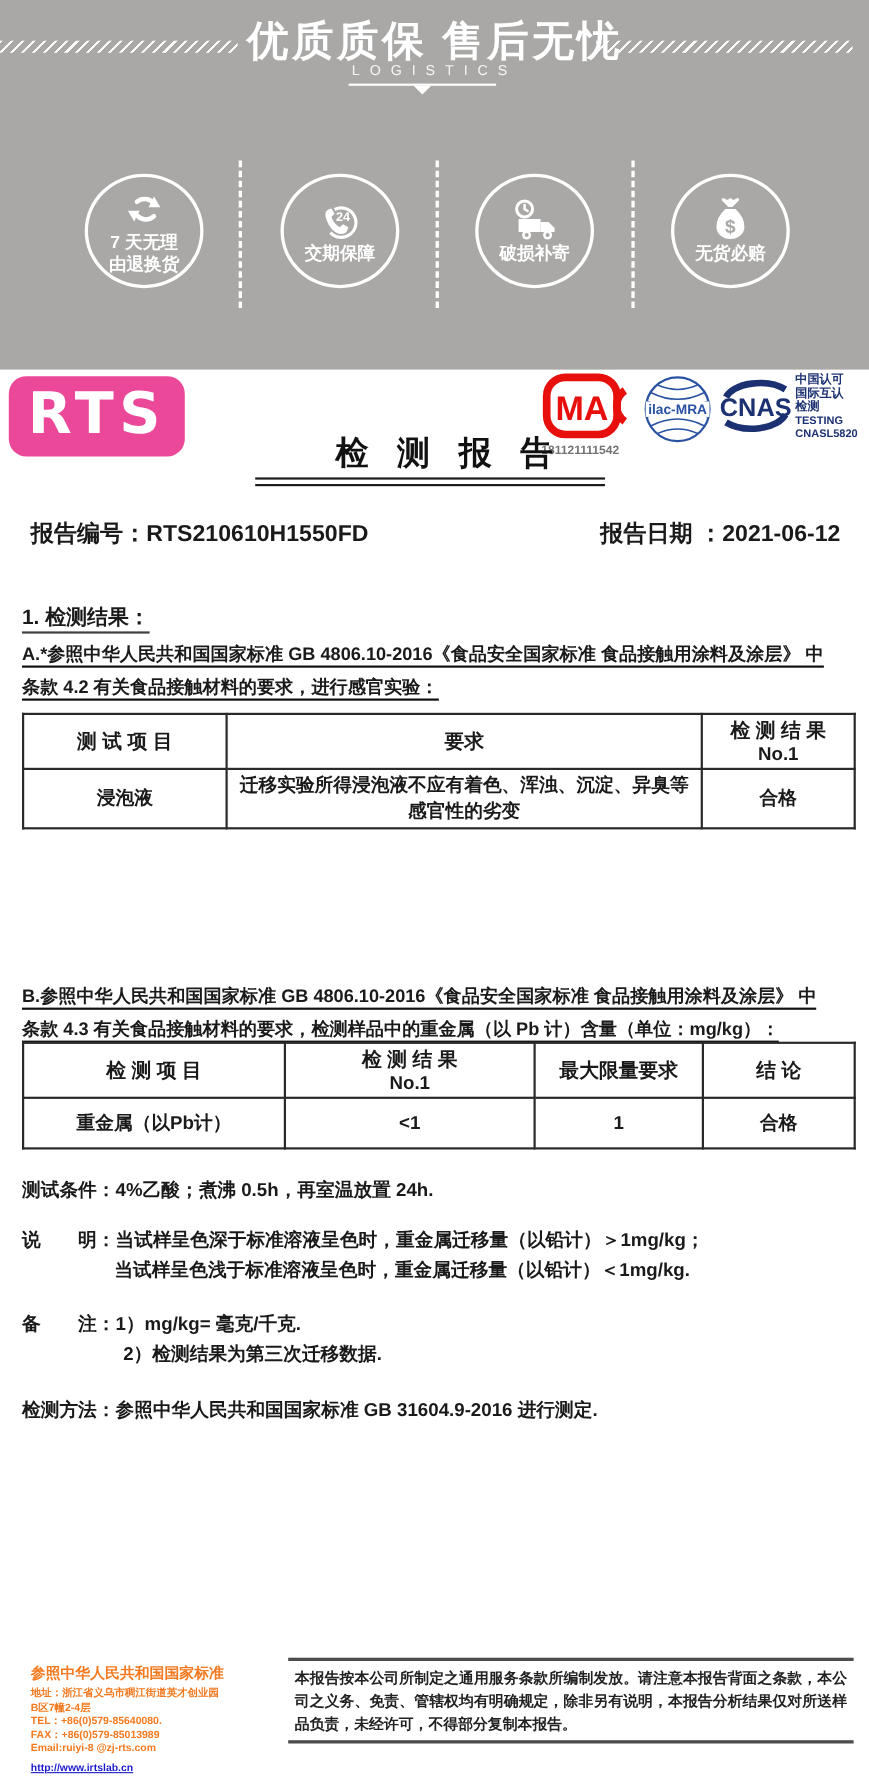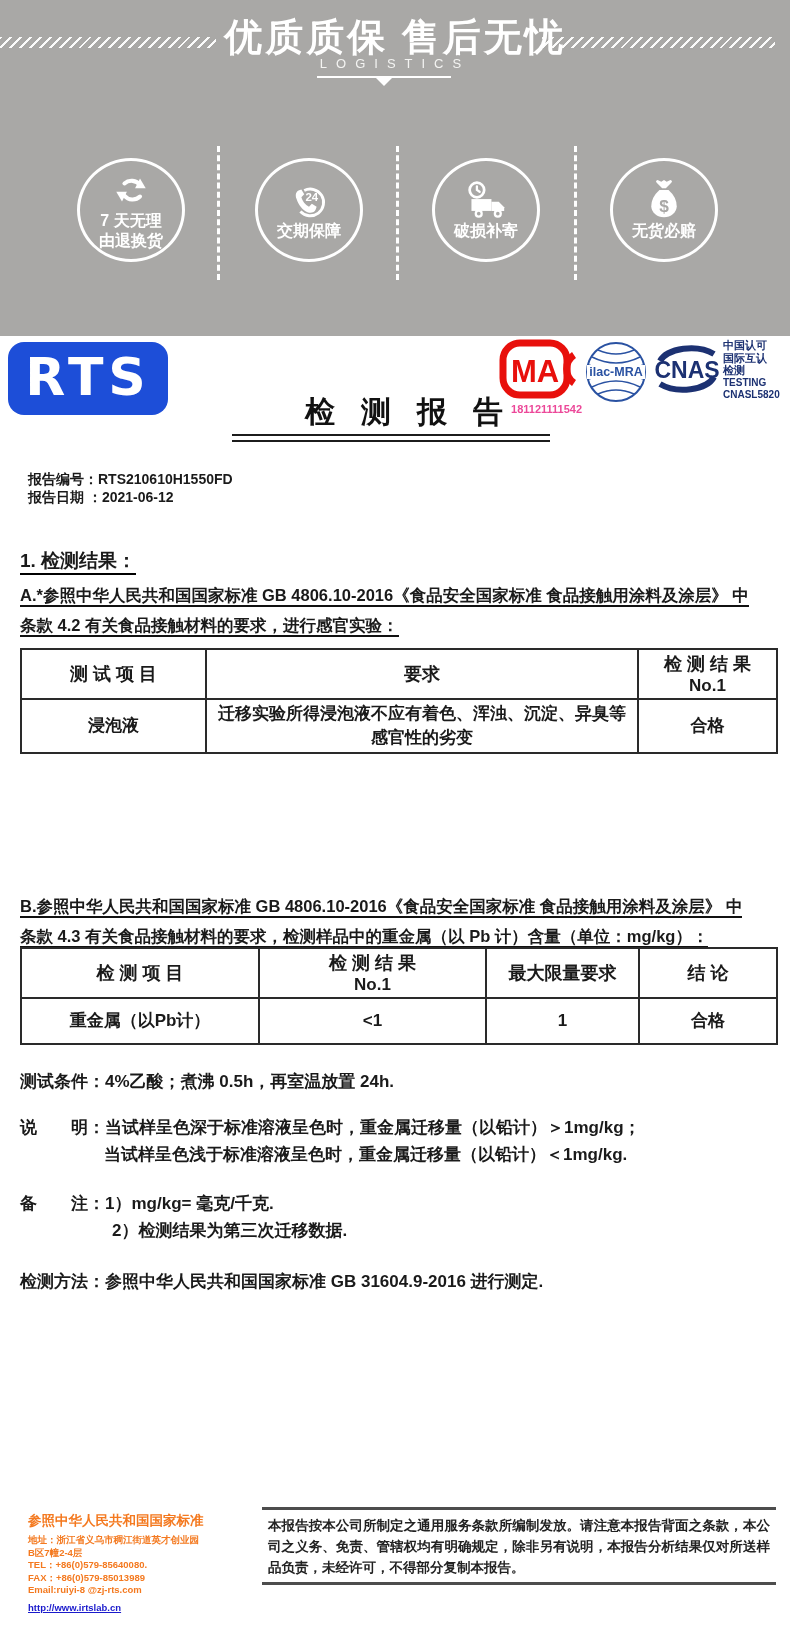--- a/index.html
+++ b/index.html
@@ -19,40 +19,40 @@
   .sub-rule{position:absolute;top:76px;left:317px;width:134px;border-top:2px solid #fff;}
   .sub-rule::after{content:"";position:absolute;left:50%;top:0;margin-left:-8px;
                    border:8px solid transparent;border-top:8px solid #fff;border-bottom:none;}
   .svc-divider{position:absolute;top:146px;height:134px;border-left:3px dashed #fff;}
   .service{position:absolute;top:158px;width:102px;height:98px;border:3px solid #fff;border-radius:50%;
            display:flex;flex-direction:column;align-items:center;justify-content:center;color:#fff;}
   .service .svc-icon{position:relative;height:42px;display:flex;align-items:center;justify-content:center;}
   .service .svc-line{font-size:16px;font-weight:bold;line-height:20px;white-space:nowrap;}
 
   
-  .rts-logo{position:absolute;top:342px;left:8px;width:160px;height:73px;background:#1d4ed8;
+  .rts-logo{position:absolute;top:342px;left:8px;width:160px;height:73px;background:#ec4899;
             border-radius:16px;color:#fff;font-weight:bold;font-size:52px;letter-spacing:5px;
             text-align:center;line-height:71px;font-family:"DejaVu Sans",sans-serif;}
   .certs{position:absolute;top:339px;left:492px;width:288px;display:flex;align-items:flex-start;}
-  .cma{width:90px;text-align:right;color:#ec4899;}
+  .cma{width:90px;text-align:left;color:#737373;}
   .cma-number{font-size:11px;font-weight:bold;letter-spacing:0;margin-top:-2px;}
   .ilac{width:66px;margin-left:2px;}
   .cnas{display:flex;margin-left:4px;}
   .cnas-text{margin-left:3px;color:#1c3172;font-weight:bold;font-size:10px;line-height:12.5px;white-space:nowrap;}
 
   
   .report-title{position:absolute;top:392px;left:0;width:100%;text-align:center;
                 font-size:30px;font-weight:bold;letter-spacing:26px;text-indent:26px;color:#111;}
   .title-rule{position:absolute;top:434px;left:232px;width:318px;height:4px;
               border-top:2px solid #1c1c1c;border-bottom:2px solid #1c1c1c;}
   .meta{position:absolute;top:471px;left:28px;right:44px;display:flex;justify-content:space-between;
-        font-size:14px;font-weight:bold;flex-direction:column;}
-
-  
-  .u{border-bottom:2px solid #000000;padding-bottom:2px;}
+        font-size:21px;font-weight:bold;}
+
+  
+  .u{border-bottom:2px solid #404040;padding-bottom:2px;}
   .section1{position:absolute;top:548px;left:20px;font-size:19px;font-weight:bold;}
   .stdhead{position:absolute;left:20px;right:14px;font-size:16.5px;font-weight:bold;line-height:30px;}
   .stdhead .hl{display:block;white-space:nowrap;}
   .stdhead .hl span{border-bottom:2px solid #111;padding-bottom:1px;}
   .head-a{top:580px;} .head-b{top:891px;}
 
   table{position:absolute;left:20px;width:756px;border-collapse:collapse;table-layout:fixed;}
   .table-a{top:648px;} .table-b{top:947px;}
   td,th{border:2px solid #2a2a2a;text-align:center;vertical-align:middle;padding:2px 10px;}
   th{font-size:18px;font-weight:bold;}

